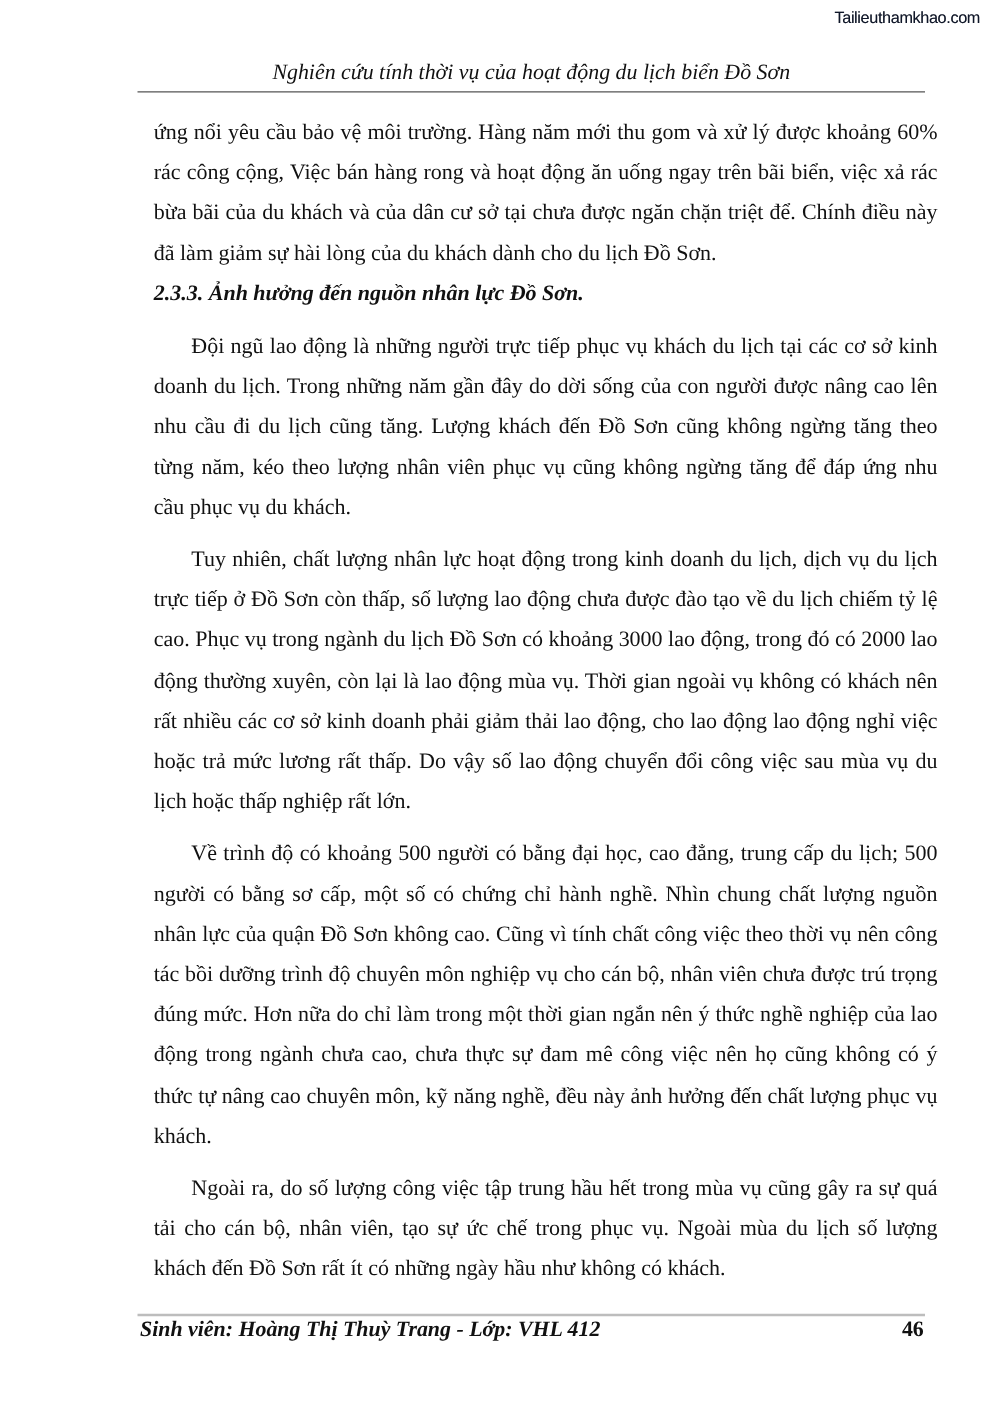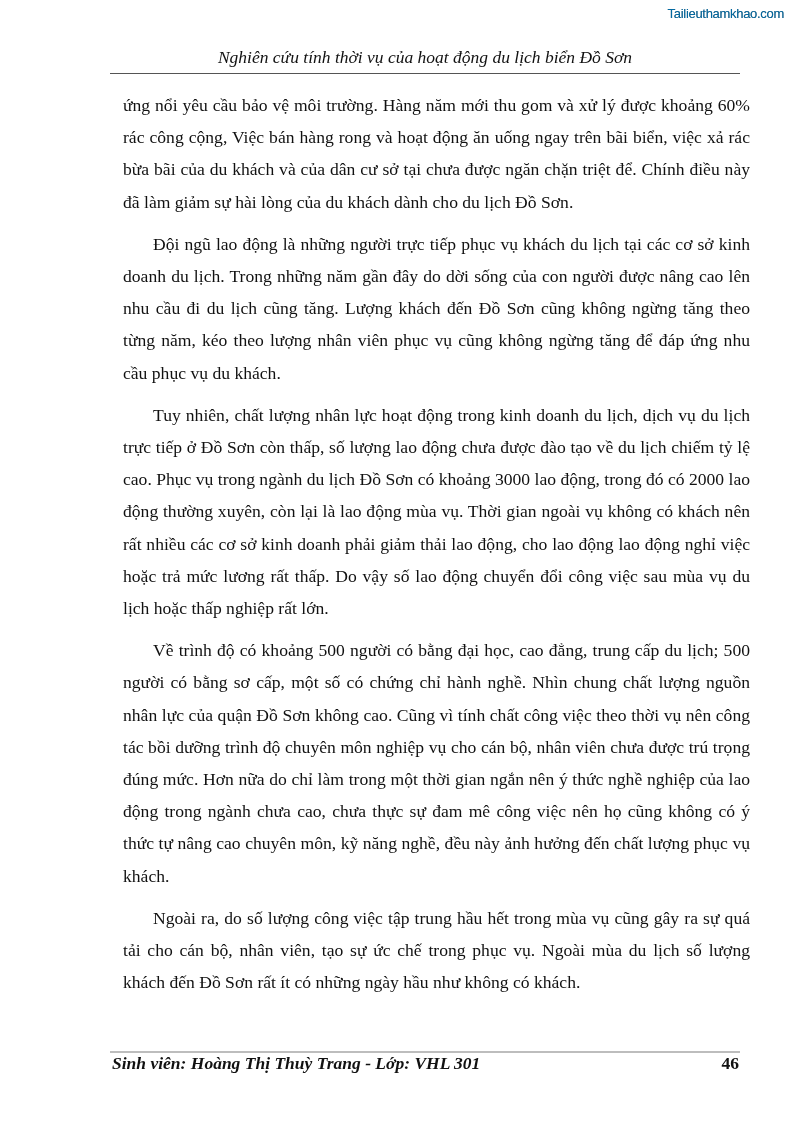--- a/index.html
+++ b/index.html
@@ -1,19 +1,19 @@
 <!DOCTYPE html>
 <html><head>
   <meta charset="utf-8">
   <style>
     html, body { margin: 0; padding: 0; background: #ffffff; }
     body { width: 794px; height: 1123px; position: relative; overflow: hidden;
            font-family: "Liberation Serif", "DejaVu Serif", serif; color: #111; }
     .watermark { position: absolute; top: 6px; right: 10px; font-family: "Liberation Sans", sans-serif;
-                 font-size: 13px; color: #0369a1; letter-spacing: -0.3px;
+                 font-size: 13px; color: #0f172a; letter-spacing: -0.3px;
                  text-shadow: 0 0 0.5px #888; text-align: right; }
     .running-header { position: absolute; top: 47px; left: 110px; width: 630px; text-align: center;
                       font-size: 17.5px; font-weight: normal; font-style: italic; }
     .header-rule { position: absolute; top: 73px; left: 110px; width: 630px; height: 1px; background: #555; }
     .content { position: absolute; top: 89px; left: 123px; width: 627px; font-size: 17.6px;
                line-height: 32.2px; text-align: justify; }
     .content p { margin: 0; }
     .content p.indent { text-indent: 30px; margin-top: 10px; }
     .content h3 { margin: 0; font-size: 17.6px; font-weight: bold; font-style: italic; line-height: 32.2px; }
     .footer-rule { position: absolute; top: 1051px; left: 110px; width: 630px; height: 2px; background: #bdbdbd; }
@@ -25,23 +25,24 @@
 </head>
 <body>
 
 <div class="watermark">Tailieuthamkhao.com</div>
 
 <div class="running-header">Nghiên cứu tính thời vụ của hoạt động du lịch biển Đồ Sơn</div>
 <div class="header-rule"></div>
 
 <div class="content">
   <p>ứng nổi yêu cầu bảo vệ môi trường. Hàng năm mới thu gom và xử lý được khoảng 60% rác công cộng, Việc bán hàng rong và hoạt động ăn uống ngay trên bãi biển, việc xả rác bừa bãi của du khách và của dân cư sở tại chưa được ngăn chặn triệt để. Chính điều này đã làm giảm sự hài lòng của du khách dành cho du lịch Đồ Sơn.</p>
+  <h3>2.3.3. Ảnh hưởng đến nguồn nhân lực Đồ Sơn.</h3>
   <p class="indent">Đội ngũ lao động là những người trực tiếp phục vụ khách du lịch tại các cơ sở kinh doanh du lịch. Trong những năm gần đây do dời sống của con người được nâng cao lên nhu cầu đi du lịch cũng tăng. Lượng khách đến Đồ Sơn cũng không ngừng tăng theo từng năm, kéo theo lượng nhân viên phục vụ cũng không ngừng tăng để đáp ứng nhu cầu phục vụ du khách.</p>
   <p class="indent">Tuy nhiên, chất lượng nhân lực hoạt động trong kinh doanh du lịch, dịch vụ du lịch trực tiếp ở Đồ Sơn còn thấp, số lượng lao động chưa được đào tạo về du lịch chiếm tỷ lệ cao. Phục vụ trong ngành du lịch Đồ Sơn có khoảng 3000 lao động, trong đó có 2000 lao động thường xuyên, còn lại là lao động mùa vụ. Thời gian ngoài vụ không có khách nên rất nhiều các cơ sở kinh doanh phải giảm thải lao động, cho lao động lao động nghỉ việc hoặc trả mức lương rất thấp. Do vậy số lao động chuyển đổi công việc sau mùa vụ du lịch hoặc thấp nghiệp rất lớn.</p>
   <p class="indent">Về trình độ có khoảng 500 người có bằng đại học, cao đẳng, trung cấp du lịch; 500 người có bằng sơ cấp, một số có chứng chỉ hành nghề. Nhìn chung chất lượng nguồn nhân lực của quận Đồ Sơn không cao. Cũng vì tính chất công việc theo thời vụ nên công tác bồi dưỡng trình độ chuyên môn nghiệp vụ cho cán bộ, nhân viên chưa được trú trọng đúng mức. Hơn nữa do chỉ làm trong một thời gian ngắn nên ý thức nghề nghiệp của lao động trong ngành chưa cao, chưa thực sự đam mê công việc nên họ cũng không có ý thức tự nâng cao chuyên môn, kỹ năng nghề, đều này ảnh hưởng đến chất lượng phục vụ khách.</p>
   <p class="indent">Ngoài ra, do số lượng công việc tập trung hầu hết trong mùa vụ cũng gây ra sự quá tải cho cán bộ, nhân viên, tạo sự ức chế trong phục vụ. Ngoài mùa du lịch số lượng khách đến Đồ Sơn rất ít có những ngày hầu như không có khách.</p>
 </div>
 
 <div class="footer-rule"></div>
 <div class="footer">
-  <span class="author">Sinh viên: Hoàng Thị Thuỳ Trang - Lớp: VHL 301</span>
+  <span class="author">Sinh viên: Hoàng Thị Thuỳ Trang - Lớp: VHL 412</span>
   <span class="page-num">46</span>
 </div>
 
 </body></html>

